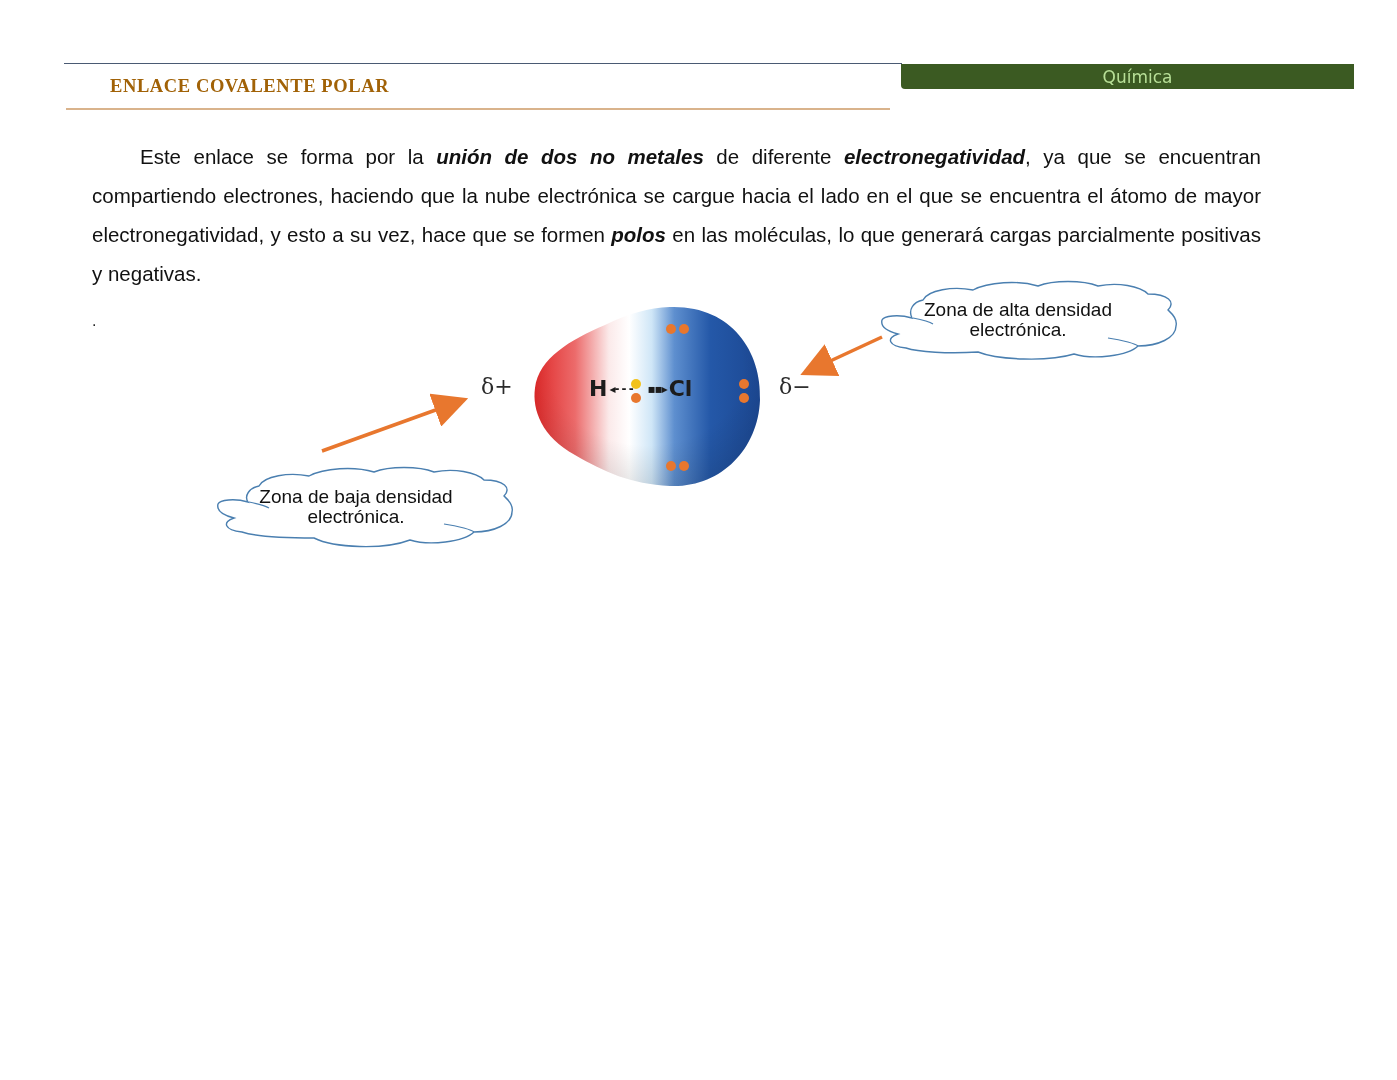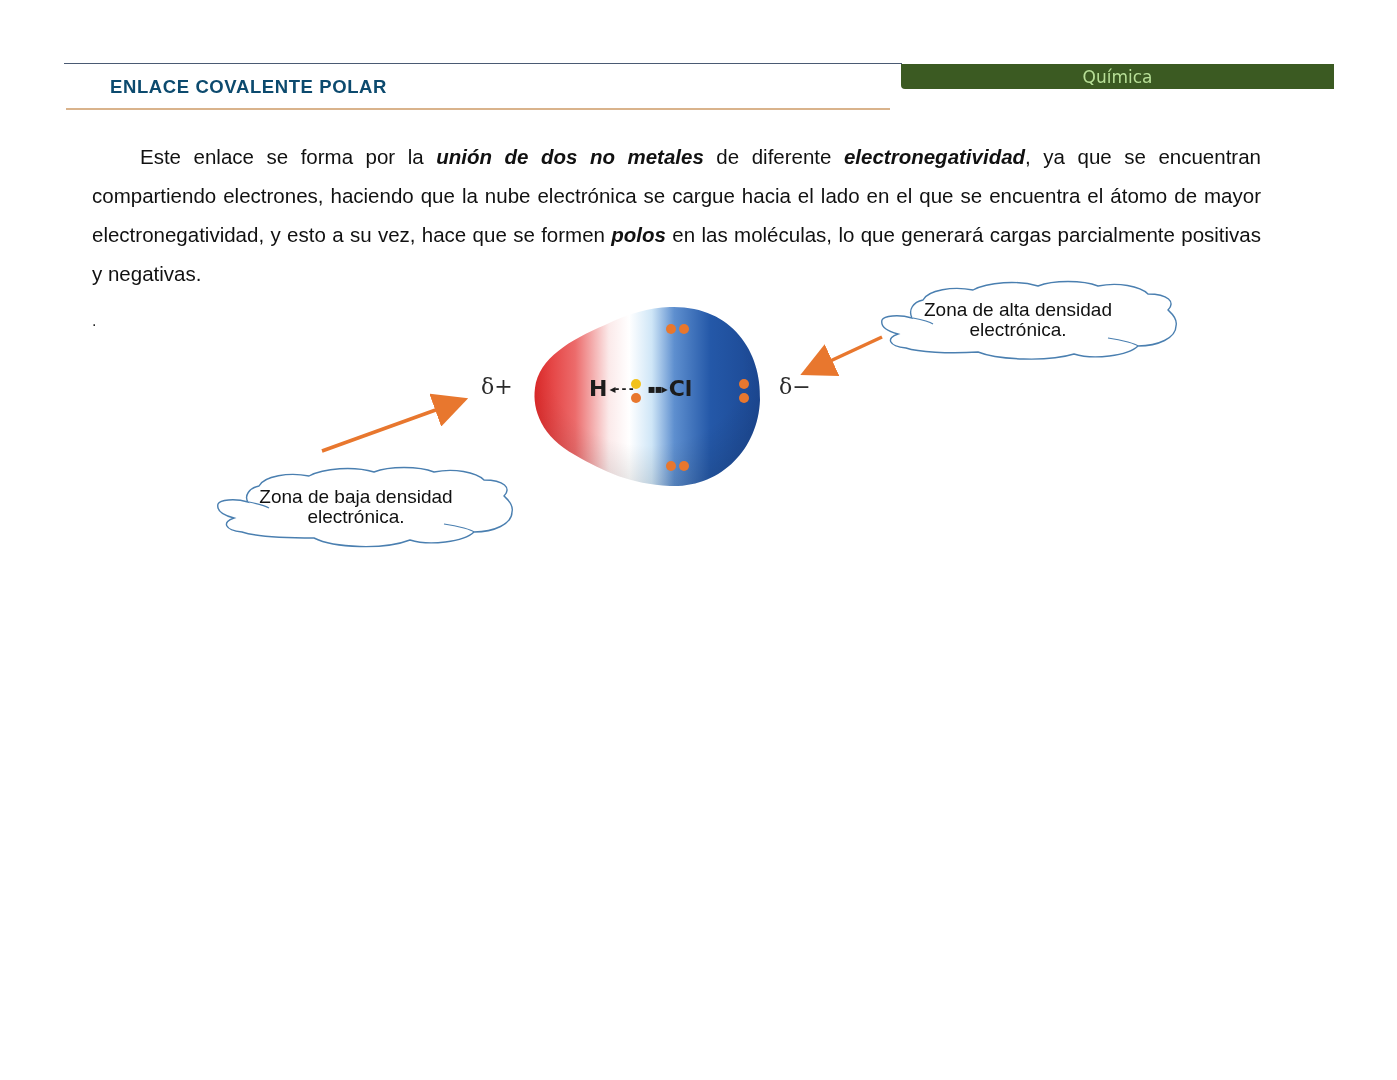--- a/index.html
+++ b/index.html
@@ -1,22 +1,22 @@
 <!DOCTYPE html>
 <html><head>
   <meta charset="utf-8">
   <style>
     html, body { margin: 0; padding: 0; background: #ffffff; }
     body { width: 1397px; height: 1080px; position: relative; overflow: hidden; font-family: "Liberation Sans", sans-serif; }
 
     .top-rule { position: absolute; left: 64px; top: 63px; width: 838px; height: 1px; background: #4a5a73; }
     .title-underline { position: absolute; left: 66px; top: 108px; width: 824px; height: 2px; background: #d9b38c; }
-    .section-title { position: absolute; left: 110px; top: 76px; font-family: Liberation Sans, sans-serif; font-weight: bold; font-size: 18.5px; letter-spacing: 0.6px; color: #0c4a6e; }
+    .section-title { position: absolute; left: 110px; top: 76px; font-family: Liberation Serif, serif; font-weight: bold; font-size: 18.5px; letter-spacing: 0.6px; color: #a16207; }
 
-    .subject-tab { position: absolute; left: 901px; top: 64px; width: 433px; height: 25px; background: #3b5a22; border-bottom-left-radius: 4px; display: flex; align-items: center; justify-content: center; }
+    .subject-tab { position: absolute; left: 901px; top: 64px; width: 433px; height: 25px; background: #3b5a22; border-bottom-left-radius: 4px; display: flex; align-items: center; justify-content: center; padding-left: 20px; }
     .subject-tab span { font-family: "DejaVu Sans", sans-serif; font-size: 17px; color: #b7df97; }
 
     .paragraph { position: absolute; left: 92px; top: 137px; width: 1169px; font-family: Liberation Sans, sans-serif; font-size: 20.5px; line-height: 39px; color: #111; text-align: justify; text-indent: 48px; }
     .paragraph b { font-style: italic; font-weight: bold; }
 
     .stray-dot { position: absolute; left: 92px; top: 312px; font-size: 16px; color: #222; }
 
     .molecule { position: absolute; left: 530px; top: 300px; width: 240px; height: 195px; }
     .delta { position: absolute; font-family: "DejaVu Serif", serif; font-size: 22px; color: #2a2a2a; }
     .delta-plus { left: 481px; top: 374px; }

